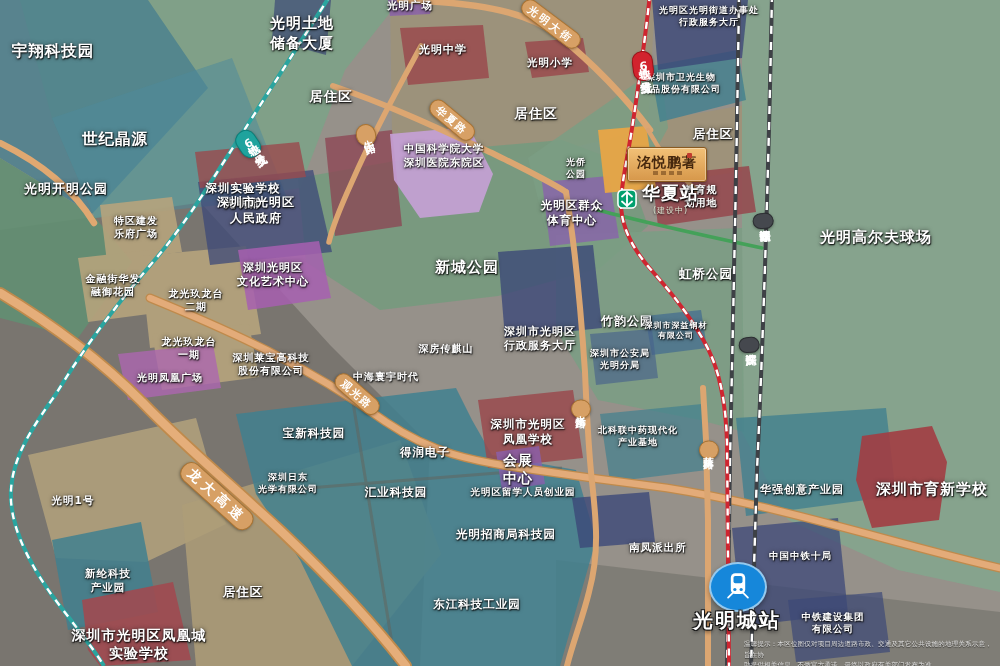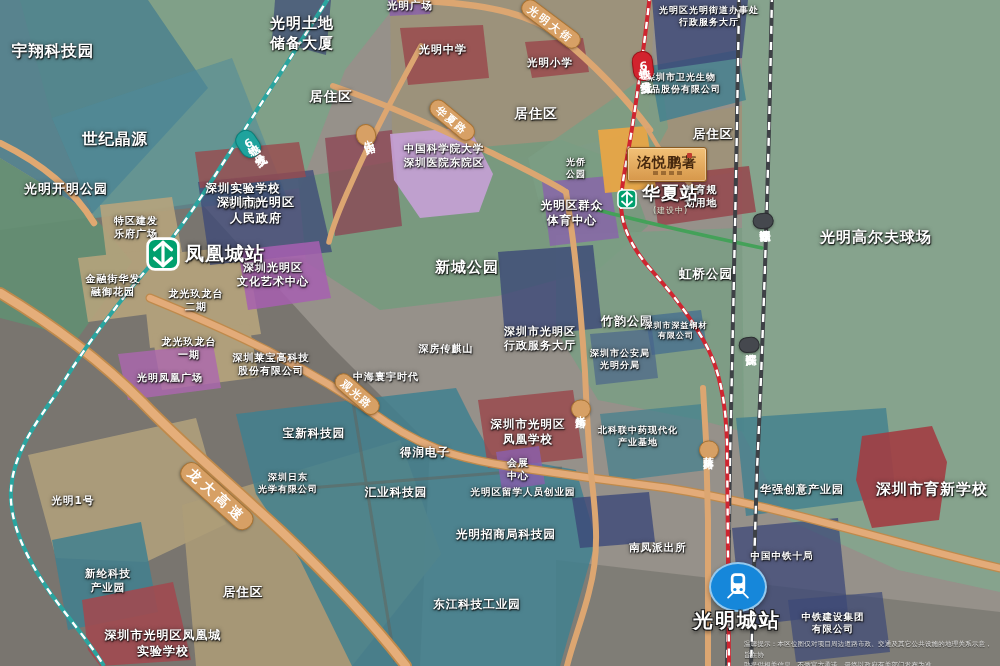--- a/index.html
+++ b/index.html
@@ -278,21 +278,21 @@
       <div class="lbl area" style="left: 425px; top: 452px; font-size: 11.5px; transform: translate(-50%, -50%);">
         <div>得润电子</div>
       </div>
       <div class="lbl area" style="left: 396px; top: 492px; font-size: 11.5px; transform: translate(-50%, -50%);">
         <div>汇业科技园</div>
       </div>
       <div class="lbl area" style="left: 528px; top: 432px; font-size: 11.5px; transform: translate(-50%, -50%);">
         <div>深圳市光明区</div>
         <div>凤凰学校</div>
       </div>
-      <div class="lbl area" style="left: 518px; top: 469px; font-size: 10px; transform: translate(-50%, -50%);">
+      <div class="lbl area" style="left: 518px; top: 469px; font-size: 14px; transform: translate(-50%, -50%);">
         <div>会展</div>
         <div>中心</div>
       </div>
       <div class="lbl area" style="left: 523px; top: 492px; font-size: 9.5px; transform: translate(-50%, -50%);">
         <div>光明区留学人员创业园</div>
       </div>
       <div class="lbl area" style="left: 506px; top: 534px; font-size: 11.5px; transform: translate(-50%, -50%);">
         <div>光明招商局科技园</div>
       </div>
       <div class="lbl area" style="left: 477px; top: 604px; font-size: 11.5px; transform: translate(-50%, -50%);">
@@ -305,31 +305,31 @@
       <div class="lbl area" style="left: 613px; top: 548px; font-size: 10.5px; transform: translate(-50%, -50%); margin-left: 45px;">
         <div>南凤派出所</div>
       </div>
       <div class="lbl area" style="left: 73px; top: 501px; font-size: 10.5px; transform: translate(-50%, -50%);">
         <div>光明1号</div>
       </div>
       <div class="lbl area" style="left: 108px; top: 581px; font-size: 10.5px; transform: translate(-50%, -50%);">
         <div>新纶科技</div>
         <div>产业园</div>
       </div>
-      <div class="lbl area" style="left: 147px; top: 644px; font-size: 12px; transform: translate(-50%, -50%); padding-left: 32px;">
+      <div class="lbl area" style="left: 123px; top: 644px; font-size: 14px; transform: translate(-50%, -50%); padding-left: 32px;">
         <div>深圳市光明区凤凰城</div>
         <div>实验学校</div>
       </div>
       <div class="lbl area" style="left: 802px; top: 490px; font-size: 11px; transform: translate(-50%, -50%);">
         <div>华强创意产业园</div>
       </div>
       <div class="lbl area" style="left: 932px; top: 490px; font-size: 15px; transform: translate(-50%, -50%);">
         <div>深圳市育新学校</div>
       </div>
-      <div class="lbl area" style="left: 782px; top: 556px; font-size: 9.5px; transform: translate(-50%, -50%);">
+      <div class="lbl area" style="left: 782px; top: 556px; font-size: 9.5px; transform: translate(-50%, -50%); padding-left: 37px;">
         <div>中国中铁十局</div>
       </div>
       <div class="lbl area" style="left: 833px; top: 623px; font-size: 9.5px; transform: translate(-50%, -50%);">
         <div>中铁建设集团</div>
         <div>有限公司</div>
       </div>
       <div class="lbl pill road" style="left: 551px; top: 24px; font-size: 10.5px; letter-spacing: 3px; transform: translate(-50%, -50%) rotate(37deg);">
         <div>光明大街</div>
       </div>
       <div class="lbl pill road vert" style="left: 366px; top: 135px; font-size: 10.5px; letter-spacing: 2px; transform: translate(-50%, -50%) rotate(-18deg);">
@@ -357,33 +357,20 @@
         <div>地铁6号支线</div>
       </div>
       <div class="lbl pill rail vert" style="left: 763px; top: 221px; font-size: 11px; transform: translate(-50%, -50%) rotate(-3deg);">
         <div>赣深高铁</div>
       </div>
       <div class="lbl pill rail vert" style="left: 749px; top: 345px; font-size: 11px; transform: translate(-50%, -50%) rotate(-3deg);">
         <div>广深高铁</div>
       </div>
     </div>
 
-  <div class="station" style="left:146px;top:237px;">
-    <span class="m-logo">
-      <svg width="34" height="34" viewBox="0 0 32 32">
-          <rect x="1.5" y="1.5" width="29" height="29" rx="7" fill="#00a06e" stroke="#fff" stroke-width="2.5"></rect>
-          <g stroke="#fff" stroke-width="3" fill="none" stroke-linecap="round">
-            <path d="M8,12 L16,5 L24,12"></path>
-            <path d="M8,20 L16,27 L24,20"></path>
-            <line x1="16" y1="5" x2="16" y2="27"></line>
-          </g>
-        </svg>
-    </span>
-    <span class="st-name" style="font-size:19px;">凤凰城站</span>
-  </div>
 
   <div class="station" style="left:617px;top:181px;">
     <span class="m-logo">
       <svg width="20" height="20" viewBox="0 0 32 32">
           <rect x="1.5" y="1.5" width="29" height="29" rx="7" fill="#00a06e" stroke="#fff" stroke-width="2.5"></rect>
           <g stroke="#fff" stroke-width="3" fill="none" stroke-linecap="round">
             <path d="M8,12 L16,5 L24,12"></path>
             <path d="M8,20 L16,27 L24,20"></path>
             <line x1="16" y1="5" x2="16" y2="27"></line>
           </g>

